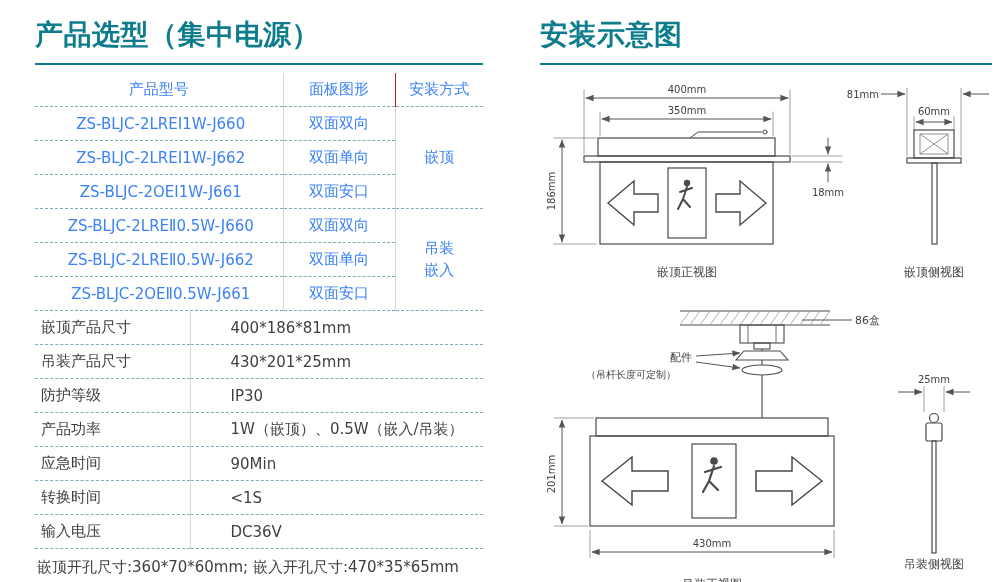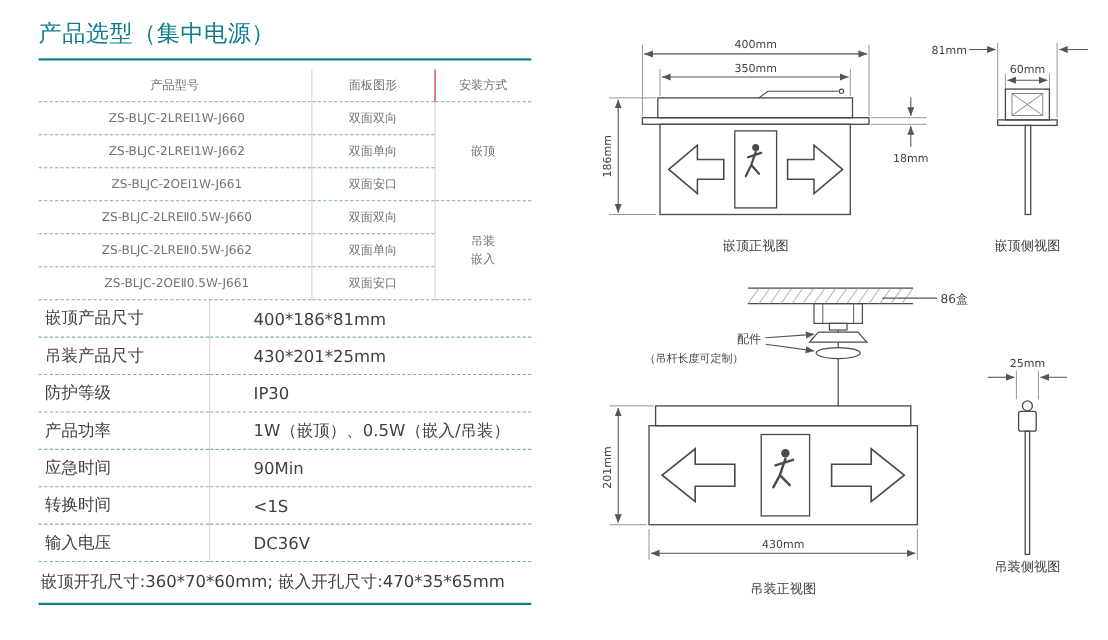--- a/index.html
+++ b/index.html
@@ -9,28 +9,28 @@
     font-family:"DejaVu Sans","Liberation Sans",sans-serif;
     position:relative;
     overflow:hidden;
     color:#3f3f3f;
   }
   .page { position:absolute; inset:0; }
   .sec { position:absolute; top:16px; }
   .sec-left  { left:35px;  width:448px; }
   .sec-right { left:540px; width:452px; }
   .sec-title {
-    font-size:21px; font-weight:normal; color:#0d7c8d;
+    font-size:28px; font-weight:bold; color:#0d7c8d;
     letter-spacing:0.5px; padding-bottom:9px;
     border-bottom:2px solid #0d7c8d;
   }
   table { border-collapse:collapse; width:100%; table-layout:fixed; }
   .model-table { margin-top:8px; }
   .model-table th, .model-table td {
-    font-size:11px; font-weight:400; color:#737373;
+    font-size:15px; font-weight:400; color:#3b82f6;
     padding:7px 6px; border-bottom:1px dashed #7aafb9;
   }
   .model-table th { text-align:center; }
   td.model { text-align:center; padding-left:10px; border-right:1px solid #d6d6d6; }
   th.c1 { border-right:1px solid #d6d6d6; }
   th.c2 { border-right:1px solid #b91c1c; }
   td.panel { text-align:center; border-right:1px solid #d6d6d6; }
   td.install { text-align:center; vertical-align:middle; white-space:pre-line; line-height:1.45; }
   .spec-table td {
     font-size:15px; color:#3f3f3f; padding:7px 6px;
@@ -134,20 +134,21 @@
           <td class="spec-label">输入电压</td>
           <td class="spec-value">DC36V</td>
         </tr>
       </tbody>
     </table>
 
     <div class="footer-note">嵌顶开孔尺寸:360*70*60mm; 嵌入开孔尺寸:470*35*65mm</div>
   </section>
 
   <section class="sec sec-right">
+    <h2 class="sec-title">安装示意图</h2>
 
     <svg class="diagram-svg" width="452" height="527" viewBox="0 0 452 527">
       <defs>
         <marker id="arr" viewBox="0 0 10 10" refX="9.5" refY="5" markerWidth="8" markerHeight="8" orient="auto-start-reverse">
           <path d="M0,1 L10,5 L0,9 Z" fill="#555"></path>
         </marker>
       </defs>
 
       <g stroke-linecap="round">
 

